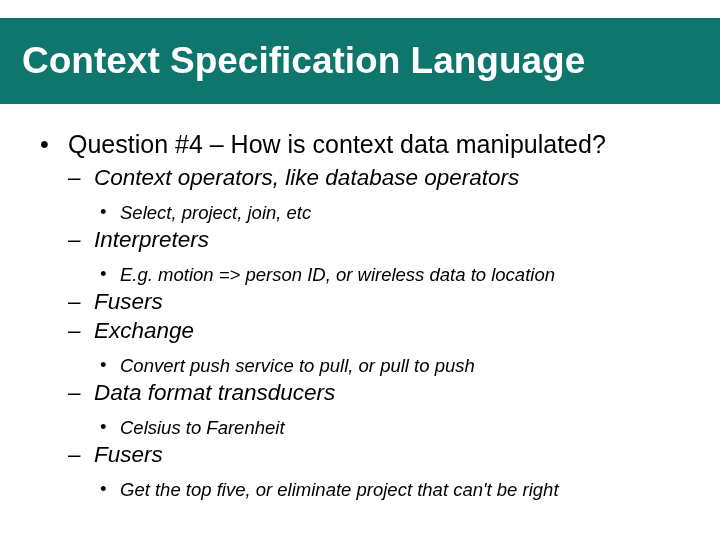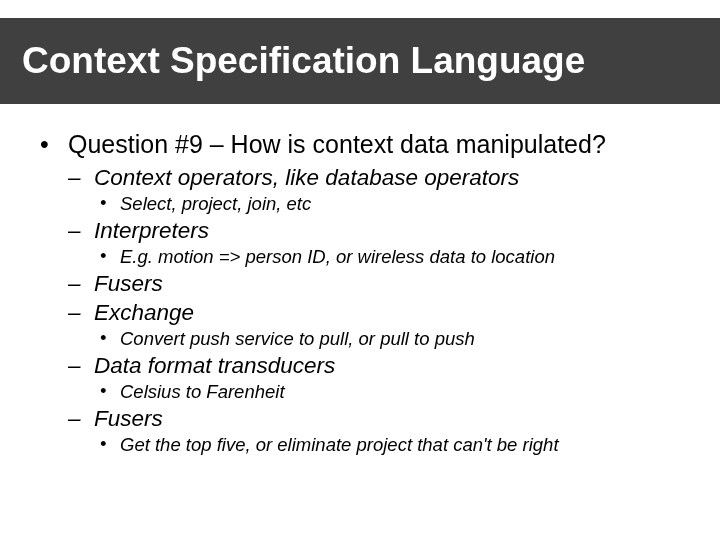--- a/index.html
+++ b/index.html
@@ -9,21 +9,21 @@
     background: #ffffff;
     color: #000000;
   }
   .slide {
     width: 720px;
     height: 540px;
     padding: 18px 20px 20px 20px;
     position: relative;
   }
   .title-bar {
-    background: #404040;
+    background: #0f766e;
     height: 86px;
     margin: 0 -20px 26px -20px;
     display: flex;
     align-items: center;
     padding-left: 22px;
   }
   .title-bar h1 {
     color: #ffffff;
     font-size: 37px;
     font-weight: bold;
@@ -56,21 +56,21 @@
     padding-left: 26px;
     font-style: italic;
   }
   .lvl2 > li::before {
     content: "–";
     position: absolute;
     left: 0;
     top: 0;
   }
   .lvl3 {
-    margin-top: 2px;
+    margin-top: 11px;
     margin-bottom: 2px;
   }
   .lvl3 > li {
     font-size: 18.5px;
     margin-bottom: 3px;
     position: relative;
     padding-left: 26px;
   }
   .lvl3 > li::before {
     content: "•";
@@ -83,21 +83,21 @@
 </head>
 <body>
 
 <div class="slide">
   <div class="title-bar">
     <h1>Context Specification Language</h1>
   </div>
   <div class="body">
     <ul class="lvl1">
       <li>
-        <span>Question #9 – How is context data manipulated?</span>
+        <span>Question #4 – How is context data manipulated?</span>
         <ul class="lvl2">
           <li>
             <span>Context operators, like database operators</span>
             <ul class="lvl3">
               <li><span>Select, project, join, etc</span></li>
             </ul>
           </li>
           <li>
             <span>Interpreters</span>
             <ul class="lvl3">

